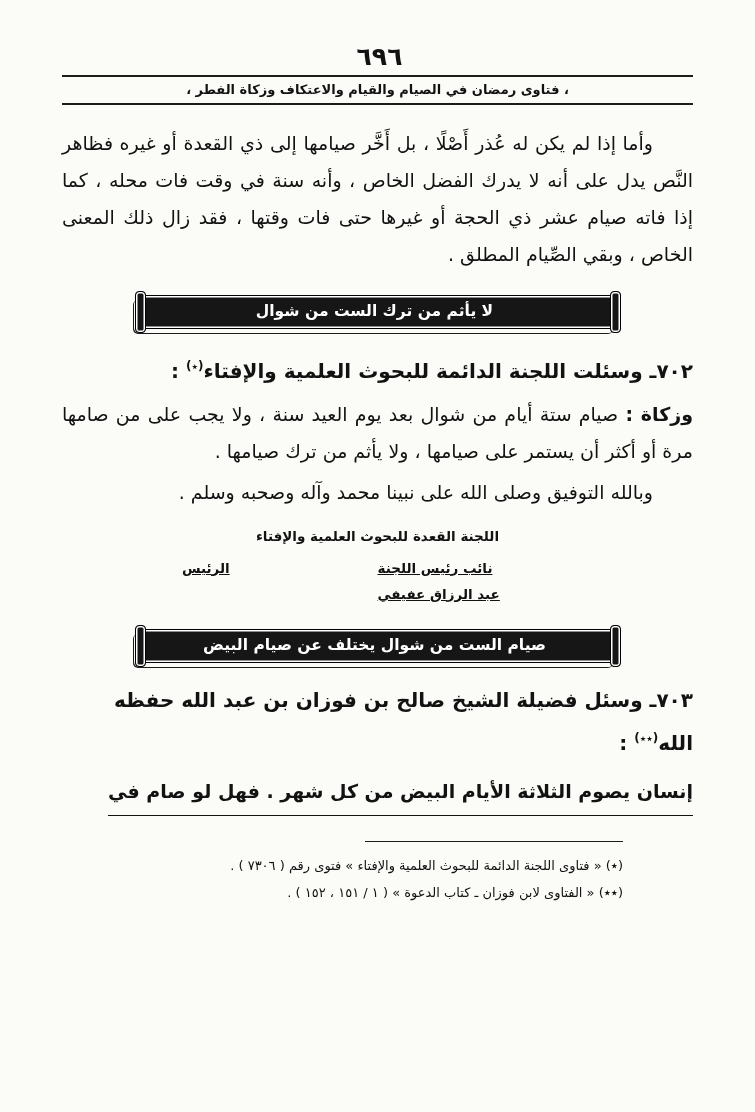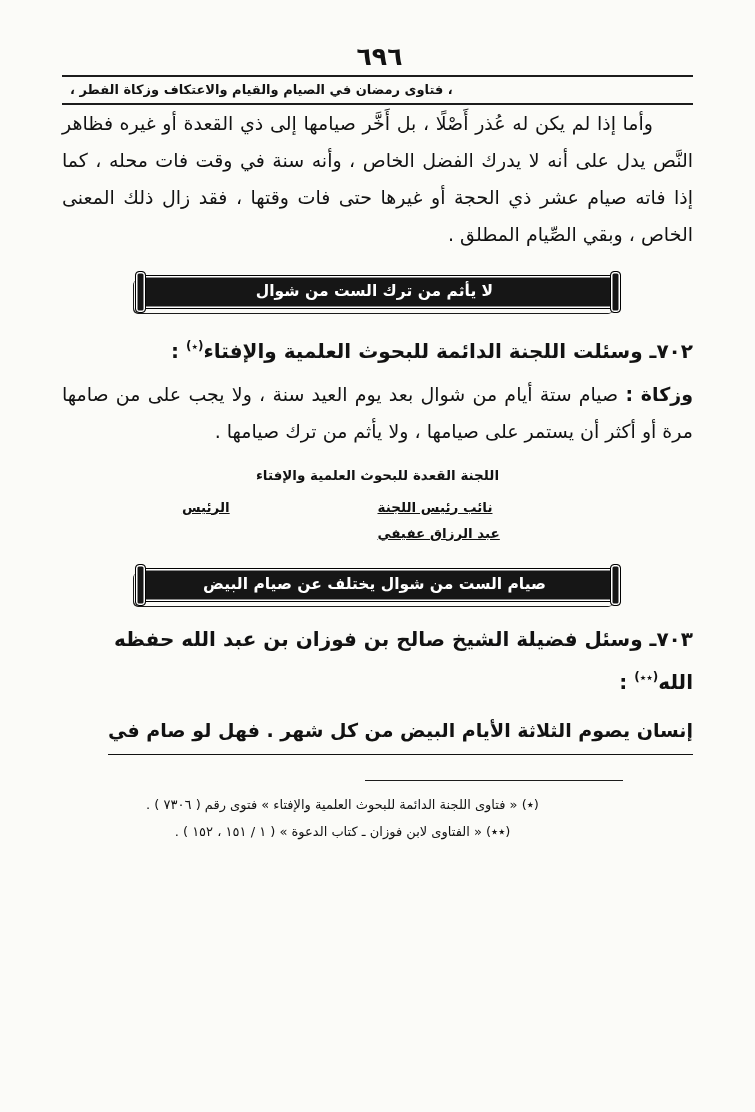--- a/index.html
+++ b/index.html
@@ -25,34 +25,34 @@
     font-size: 25px;
     font-weight: bold;
     letter-spacing: 1px;
     padding-left: 4px;
     margin-bottom: 4px;
   }
   .title-strip {
     border-top: 2.5px solid #1c1c1c;
     border-bottom: 2px solid #1c1c1c;
     padding: 5px 8px 6px 8px;
-    text-align: left;
+    text-align: center;
     font-size: 13px;
     font-weight: bold;
   }
 
   
   .body-text {
     font-size: 19px;
     line-height: 37px;
     text-align: justify;
     text-align-last: right;
   }
   .indent { text-indent: 40px; }
-  .intro { }
+  .intro { margin-top: 20px; }
 
   
   .banner {
     position: relative;
     width: 480px;
     margin: 22px auto 18px auto;
     background: #161616;
     color: #fff;
     text-align: center;
     font-size: 15.5px;
@@ -124,21 +124,21 @@
   
   .footnotes { margin-top: 30px; padding-right: 70px; }
   .fn-rule {
     width: 46%;
     border-top: 1.5px solid #1c1c1c;
     margin-bottom: 10px;
   }
   .fn-line {
     font-size: 13px;
     line-height: 27px;
-    text-align: center;
+    text-align: right;
   }
 </style>
 </head>
 <body>
 
 <div class="page">
 
   <header>
     <div class="page-number">٦٩٦</div>
     <div class="title-strip">
@@ -152,20 +152,21 @@
 
     <div class="banner">
       <span>لا يأثم من ترك الست من شوال</span>
     </div>
 
     <p class="fatwa-heading"><span>٧٠٢ـ وسئلت اللجنة الدائمة للبحوث العلمية والإفتاء</span><sup>(٭)</sup> <span>:</span></p>
 
 
     <p class="body-text answer"><strong>وزكاة :</strong> <span>صيام ستة أيام من شوال بعد يوم العيد سنة ، ولا يجب على من صامها مرة أو أكثر أن يستمر على صيامها ، ولا يأثم من ترك صيامها .</span></p>
 
+    <p class="body-text indent closing">وبالله التوفيق وصلى الله على نبينا محمد وآله وصحبه وسلم .</p>
 
     <div class="signature">
       <div class="sig-committee">اللجنة القعدة للبحوث العلمية والإفتاء</div>
       <div class="sig-row">
         <div class="sig-cell">نائب رئيس اللجنة</div>
         <div class="sig-cell">الرئيس</div>
       </div>
       <div class="sig-row">
         <div class="sig-cell">عبد الرزاق عفيفي</div>
       </div>

